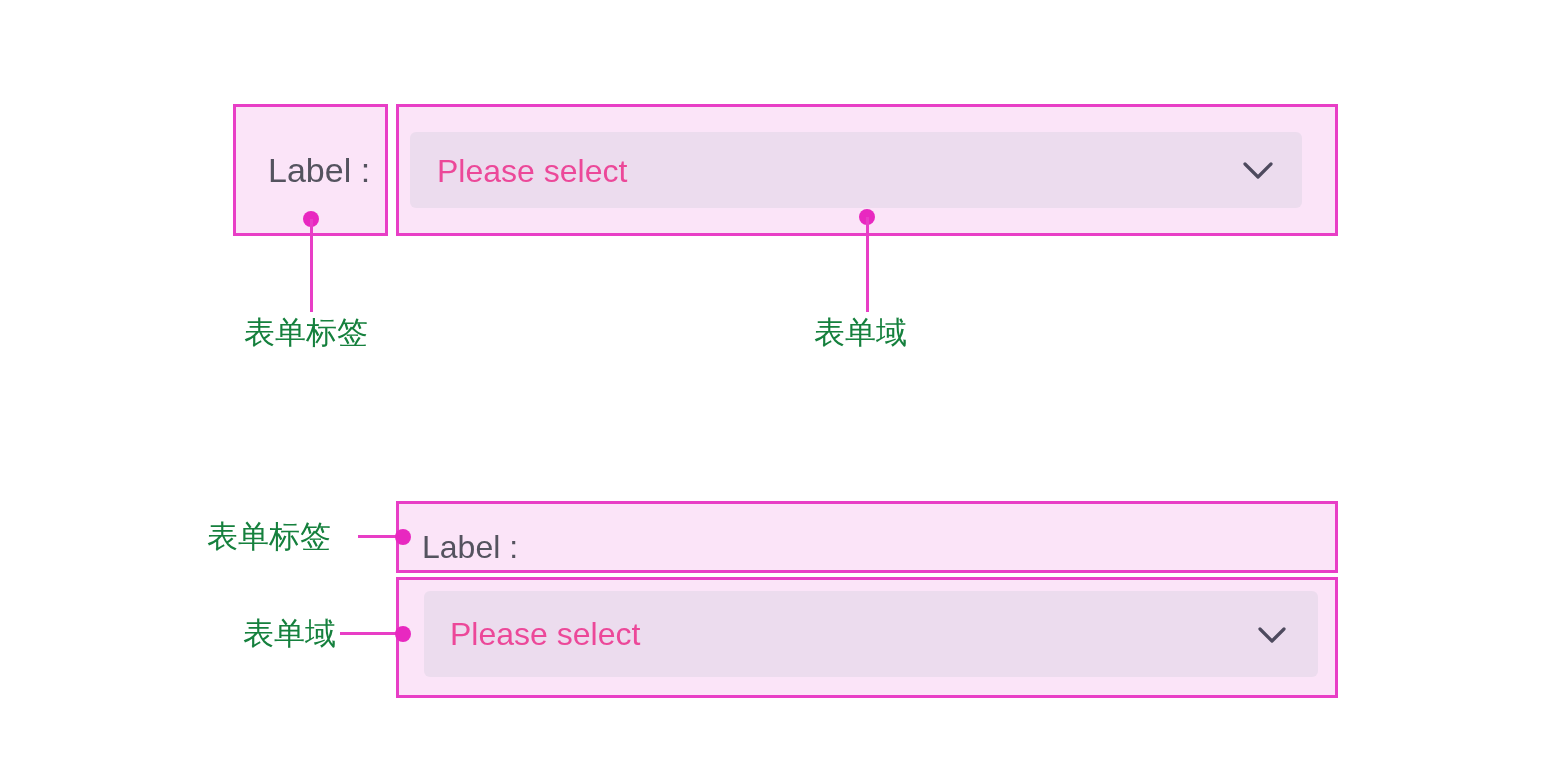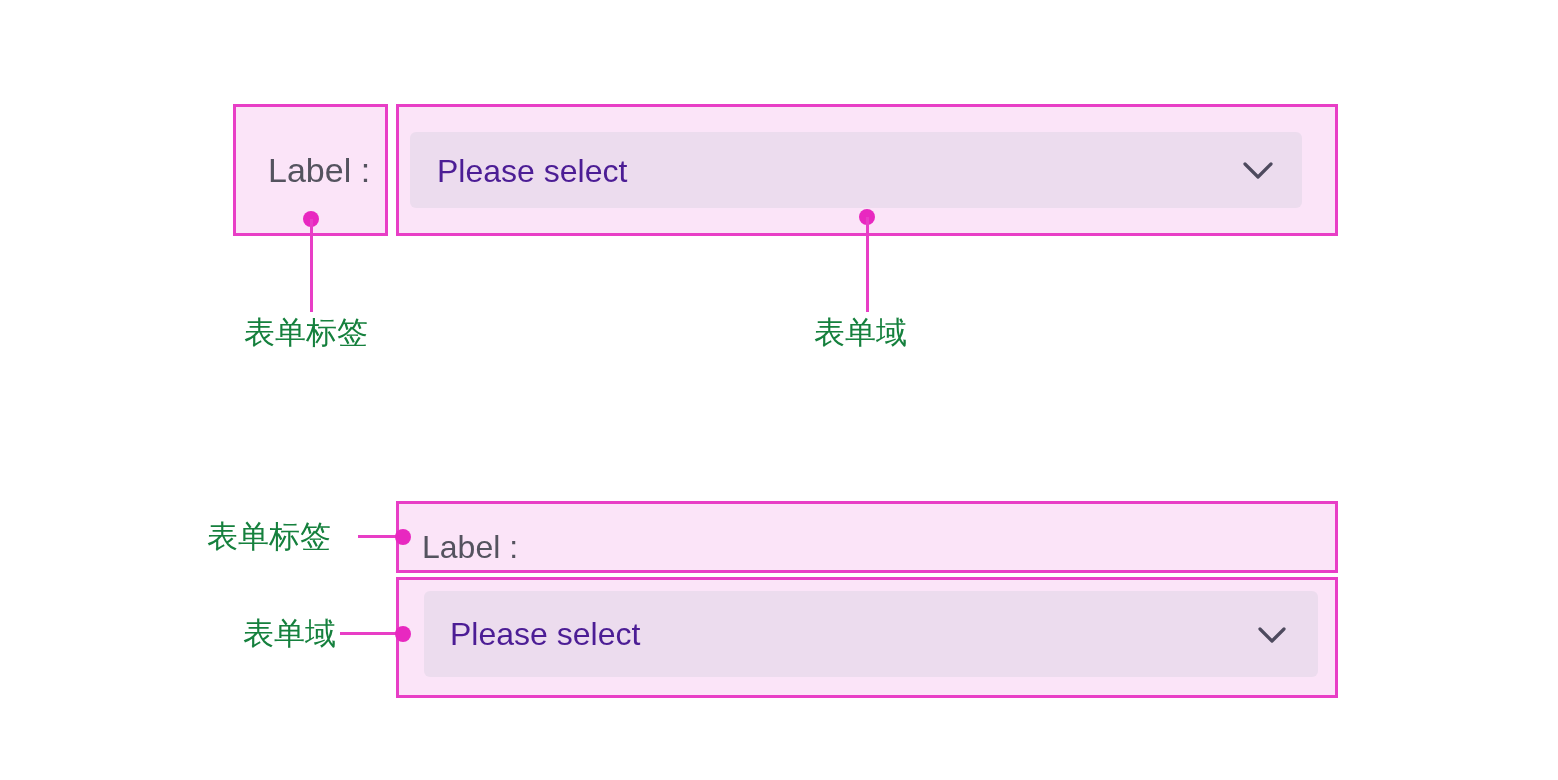--- a/index.html
+++ b/index.html
@@ -30,21 +30,21 @@
     background: #fbe4f8;
   }
   .inner-select {
     position: absolute;
     box-sizing: border-box;
     background: #ecdcee;
     border-radius: 6px;
   }
   .placeholder-text {
     position: absolute;
-    color: #4c1d95;
+    color: #ec4899;
     white-space: nowrap;
     font-weight: 400;
   }
   .label-text {
     position: absolute;
     color: #54535f;
     white-space: nowrap;
     font-weight: 400;
   }
   .chevron {

